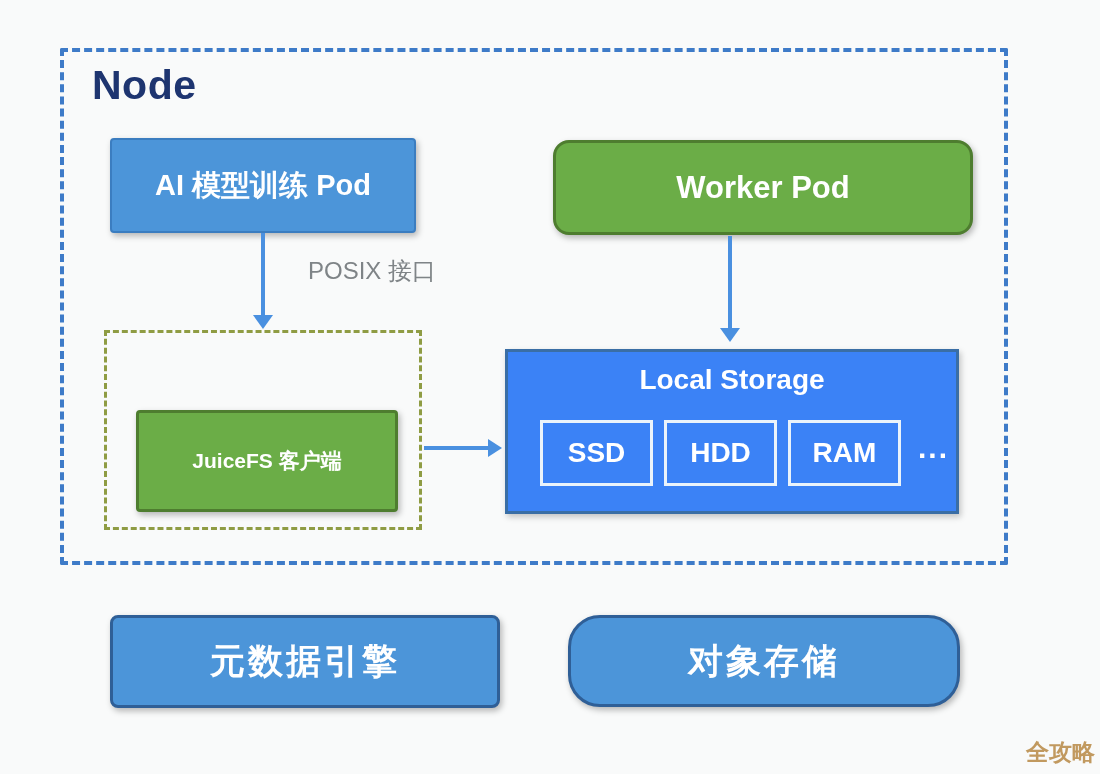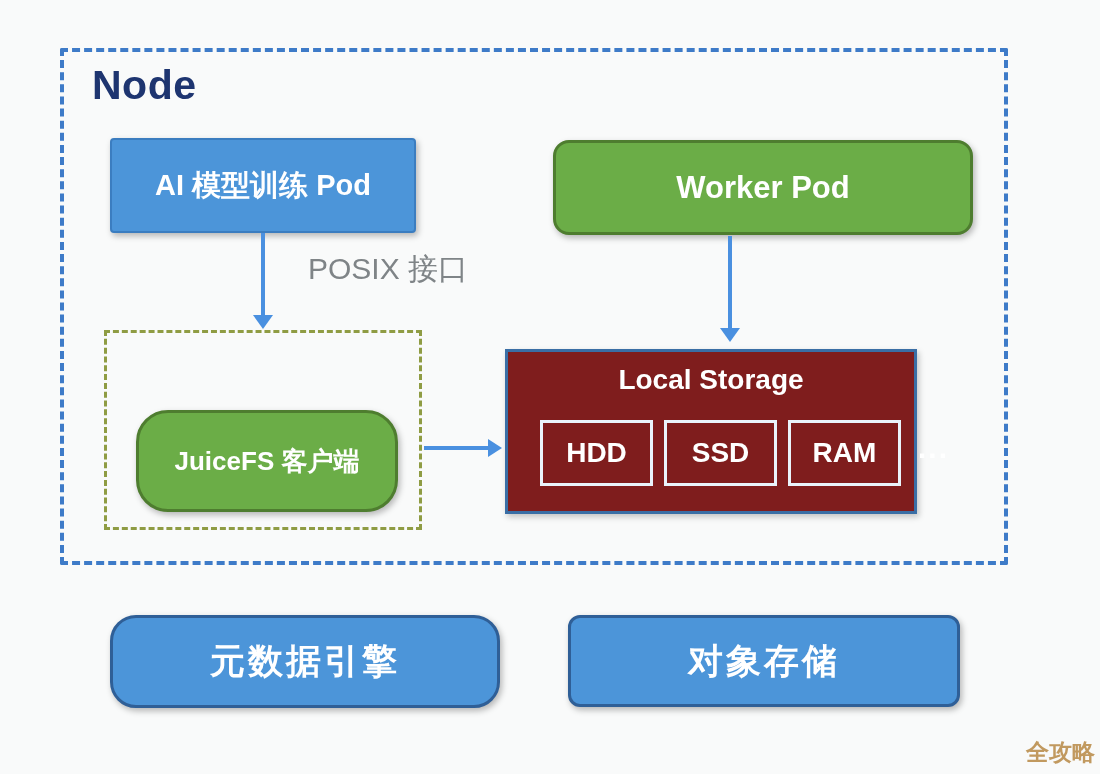--- a/index.html
+++ b/index.html
@@ -62,22 +62,22 @@
   }
   .worker-pod {
     left: 553px; top: 140px;
     width: 420px; height: 95px;
     border-radius: 16px;
     font-size: 31px; font-weight: bold;
   }
 
   .posix-label {
     position: absolute;
-    left: 308px; top: 249px;
-    font-size: 30px;
+    left: 308px; top: 255px;
+    font-size: 24px;
     color: #7f8487;
   }
 
   
   .fuse-box {
     position: absolute;
     left: 104px; top: 330px;
     width: 318px; height: 200px;
     border: 3px dashed #8f9c43;
     background: transparent;
@@ -85,30 +85,30 @@
   .fuse-title {
     position: absolute;
     left: 145px; top: 352px;
     font-size: 31px;
     font-weight: 600;
     color: #50992f;
   }
   .juicefs-box {
     left: 136px; top: 410px;
     width: 262px; height: 102px;
-    border-radius: 32px;
-    font-size: 26px; font-weight: bold; text-align: center;
+    border-radius: 4px;
+    font-size: 21px; font-weight: bold; text-align: center;
   }
 
   
   .local-storage {
     position: absolute;
     left: 505px; top: 349px;
-    width: 412px; height: 165px;
-    background: #7f1d1d;
+    width: 454px; height: 165px;
+    background: #3b82f6;
     border: 3px solid #3a6ea5;
     box-shadow: 2px 3px 6px rgba(0,0,0,0.22);
   }
   .ls-title {
     position: absolute;
     left: 0; top: 12px;
     width: 100%;
     text-align: center;
     font-size: 28px;
     font-weight: 600;
@@ -138,29 +138,29 @@
     margin-left: 6px;
     letter-spacing: 2px;
     line-height: 1;
     padding-bottom: 10px;
   }
 
   
   .metadata-box {
     left: 110px; top: 615px;
     width: 390px; height: 93px;
-    border-radius: 26px;
+    border-radius: 8px;
     border: 3px solid #2f5f97;
     font-size: 35px; font-weight: bold;
     letter-spacing: 3px;
   }
   .object-box {
     left: 568px; top: 615px;
     width: 392px; height: 92px;
-    border-radius: 12px;
+    border-radius: 32px;
     border: 3px solid #2f5f97;
     font-size: 35px; font-weight: bold;
     letter-spacing: 3px;
   }
 
   
   .arrow-part { position: absolute; }
   .arrow-line-v { width: 4px; background: #4a90e0; }
   .arrow-line-h { height: 4px; background: #4a90e0; }
   .arrow-head-down {
@@ -227,24 +227,24 @@
 
   <div>
     <div class="arrow-part arrow-line-h a3-line"></div>
     <div class="arrow-part arrow-head-right a3-head"></div>
   </div>
 
   <div class="local-storage">
     <div class="ls-title">Local Storage</div>
     <div class="ls-row">
       <div class="media-box">
-        <span>HDD</span>
+        <span>SSD</span>
       </div>
       <div class="media-box">
-        <span>SSD</span>
+        <span>HDD</span>
       </div>
       <div class="media-box">
         <span>RAM</span>
       </div>
       <div class="ls-dots">...</div>
     </div>
   </div>
 
   <div class="pod-box blue-box metadata-box">
     <span>元数据引擎</span>

